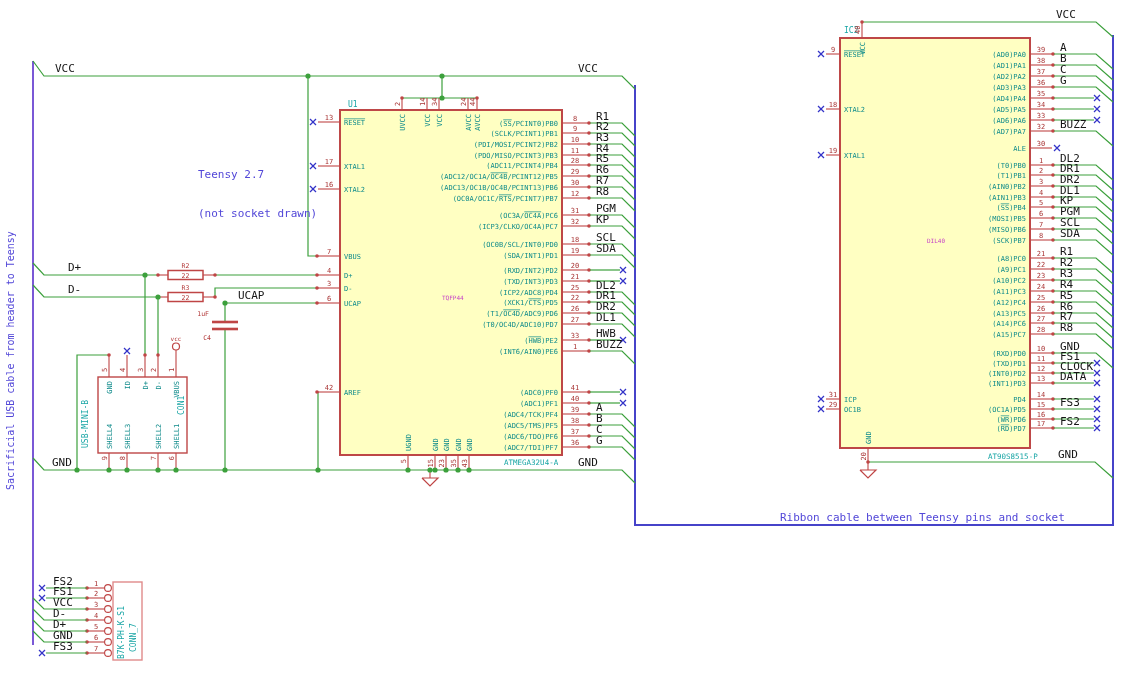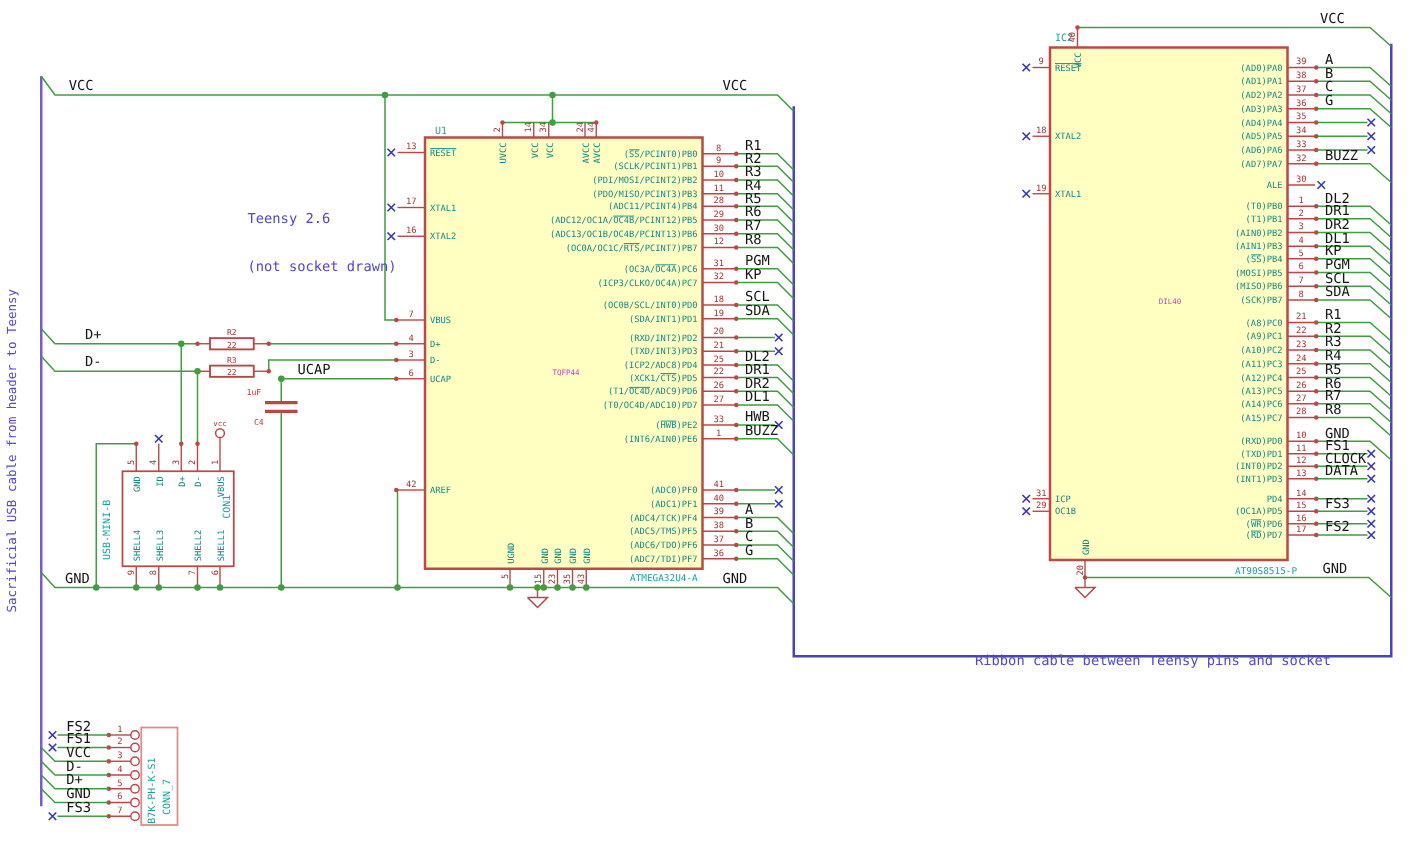--- a/index.html
+++ b/index.html
@@ -11,21 +11,21 @@
   .pn{font-size:7px;fill:#a83434}
   .pnm{font-size:7px;fill:#0f8b8b}
   .net{font-size:11px;fill:#161616}
   .ref{font-size:8px;fill:#18a5a5}
   .part{font-size:7.5px;fill:#18a5a5}
   .fp{font-size:6px;fill:#c743c7}
   .val{font-size:6.5px;fill:#b33a3a}
   .tiny{font-size:6px;fill:#b33a3a}
   .note{position:absolute;color:#5247d8;font-size:11px;line-height:13px;white-space:pre}
   .teensy{left:198px;top:142px}
-  .ribbon{left:780px;top:522px}
+  .ribbon{left:780px;top:511px}
   .vnote{left:4px;top:210px;height:280px;font-size:10px;
          writing-mode:vertical-rl;transform:rotate(180deg)}
 </style>
 </head>
 <body>
 <div id="stage">
   <svg id="sch" width="1131" height="690" viewBox="0 0 1131 690">
       <polyline points="33,61 33,645" fill="none" stroke="#7a58d6" stroke-width="2"></polyline>
       <polyline points="635,85 635,525 1113,525 1113,35" fill="none" stroke="#4643c9" stroke-width="2"></polyline>
       <polyline points="33,61 44,76 622,76 635,89" fill="none" stroke="#3ca03c" stroke-width="1.2"></polyline>
@@ -717,18 +717,18 @@
       <text x="68" y="293" text-anchor="start" class="net"><tspan>D-</tspan></text>
       <text x="238" y="299" text-anchor="start" class="net"><tspan>UCAP</tspan></text>
       <text x="1056" y="18" text-anchor="start" class="net"><tspan>VCC</tspan></text>
       <text x="1058" y="458" text-anchor="start" class="net"><tspan>GND</tspan></text>
       <text transform="translate(88,448) rotate(-90)" text-anchor="start" class="ref"><tspan>USB-MINI-B</tspan></text>
       <text transform="translate(184,415) rotate(-90)" text-anchor="start" class="ref"><tspan>CON1</tspan></text>
       <text transform="translate(124,659) rotate(-90)" text-anchor="start" class="ref"><tspan>B7K-PH-K-S1</tspan></text>
       <text transform="translate(136,652) rotate(-90)" text-anchor="start" class="ref"><tspan>CONN_7</tspan></text>
     </svg>
   <div class="note teensy">
-    <div>Teensy 2.6</div>
+    <div>Teensy 2.7</div>
     <div>(not socket drawn)</div>
   </div>
   <div class="note vnote">Sacrificial USB cable from header to Teensy</div>
   <div class="note ribbon">Ribbon cable between Teensy pins and socket</div>
 </div>
 
 </body></html>

